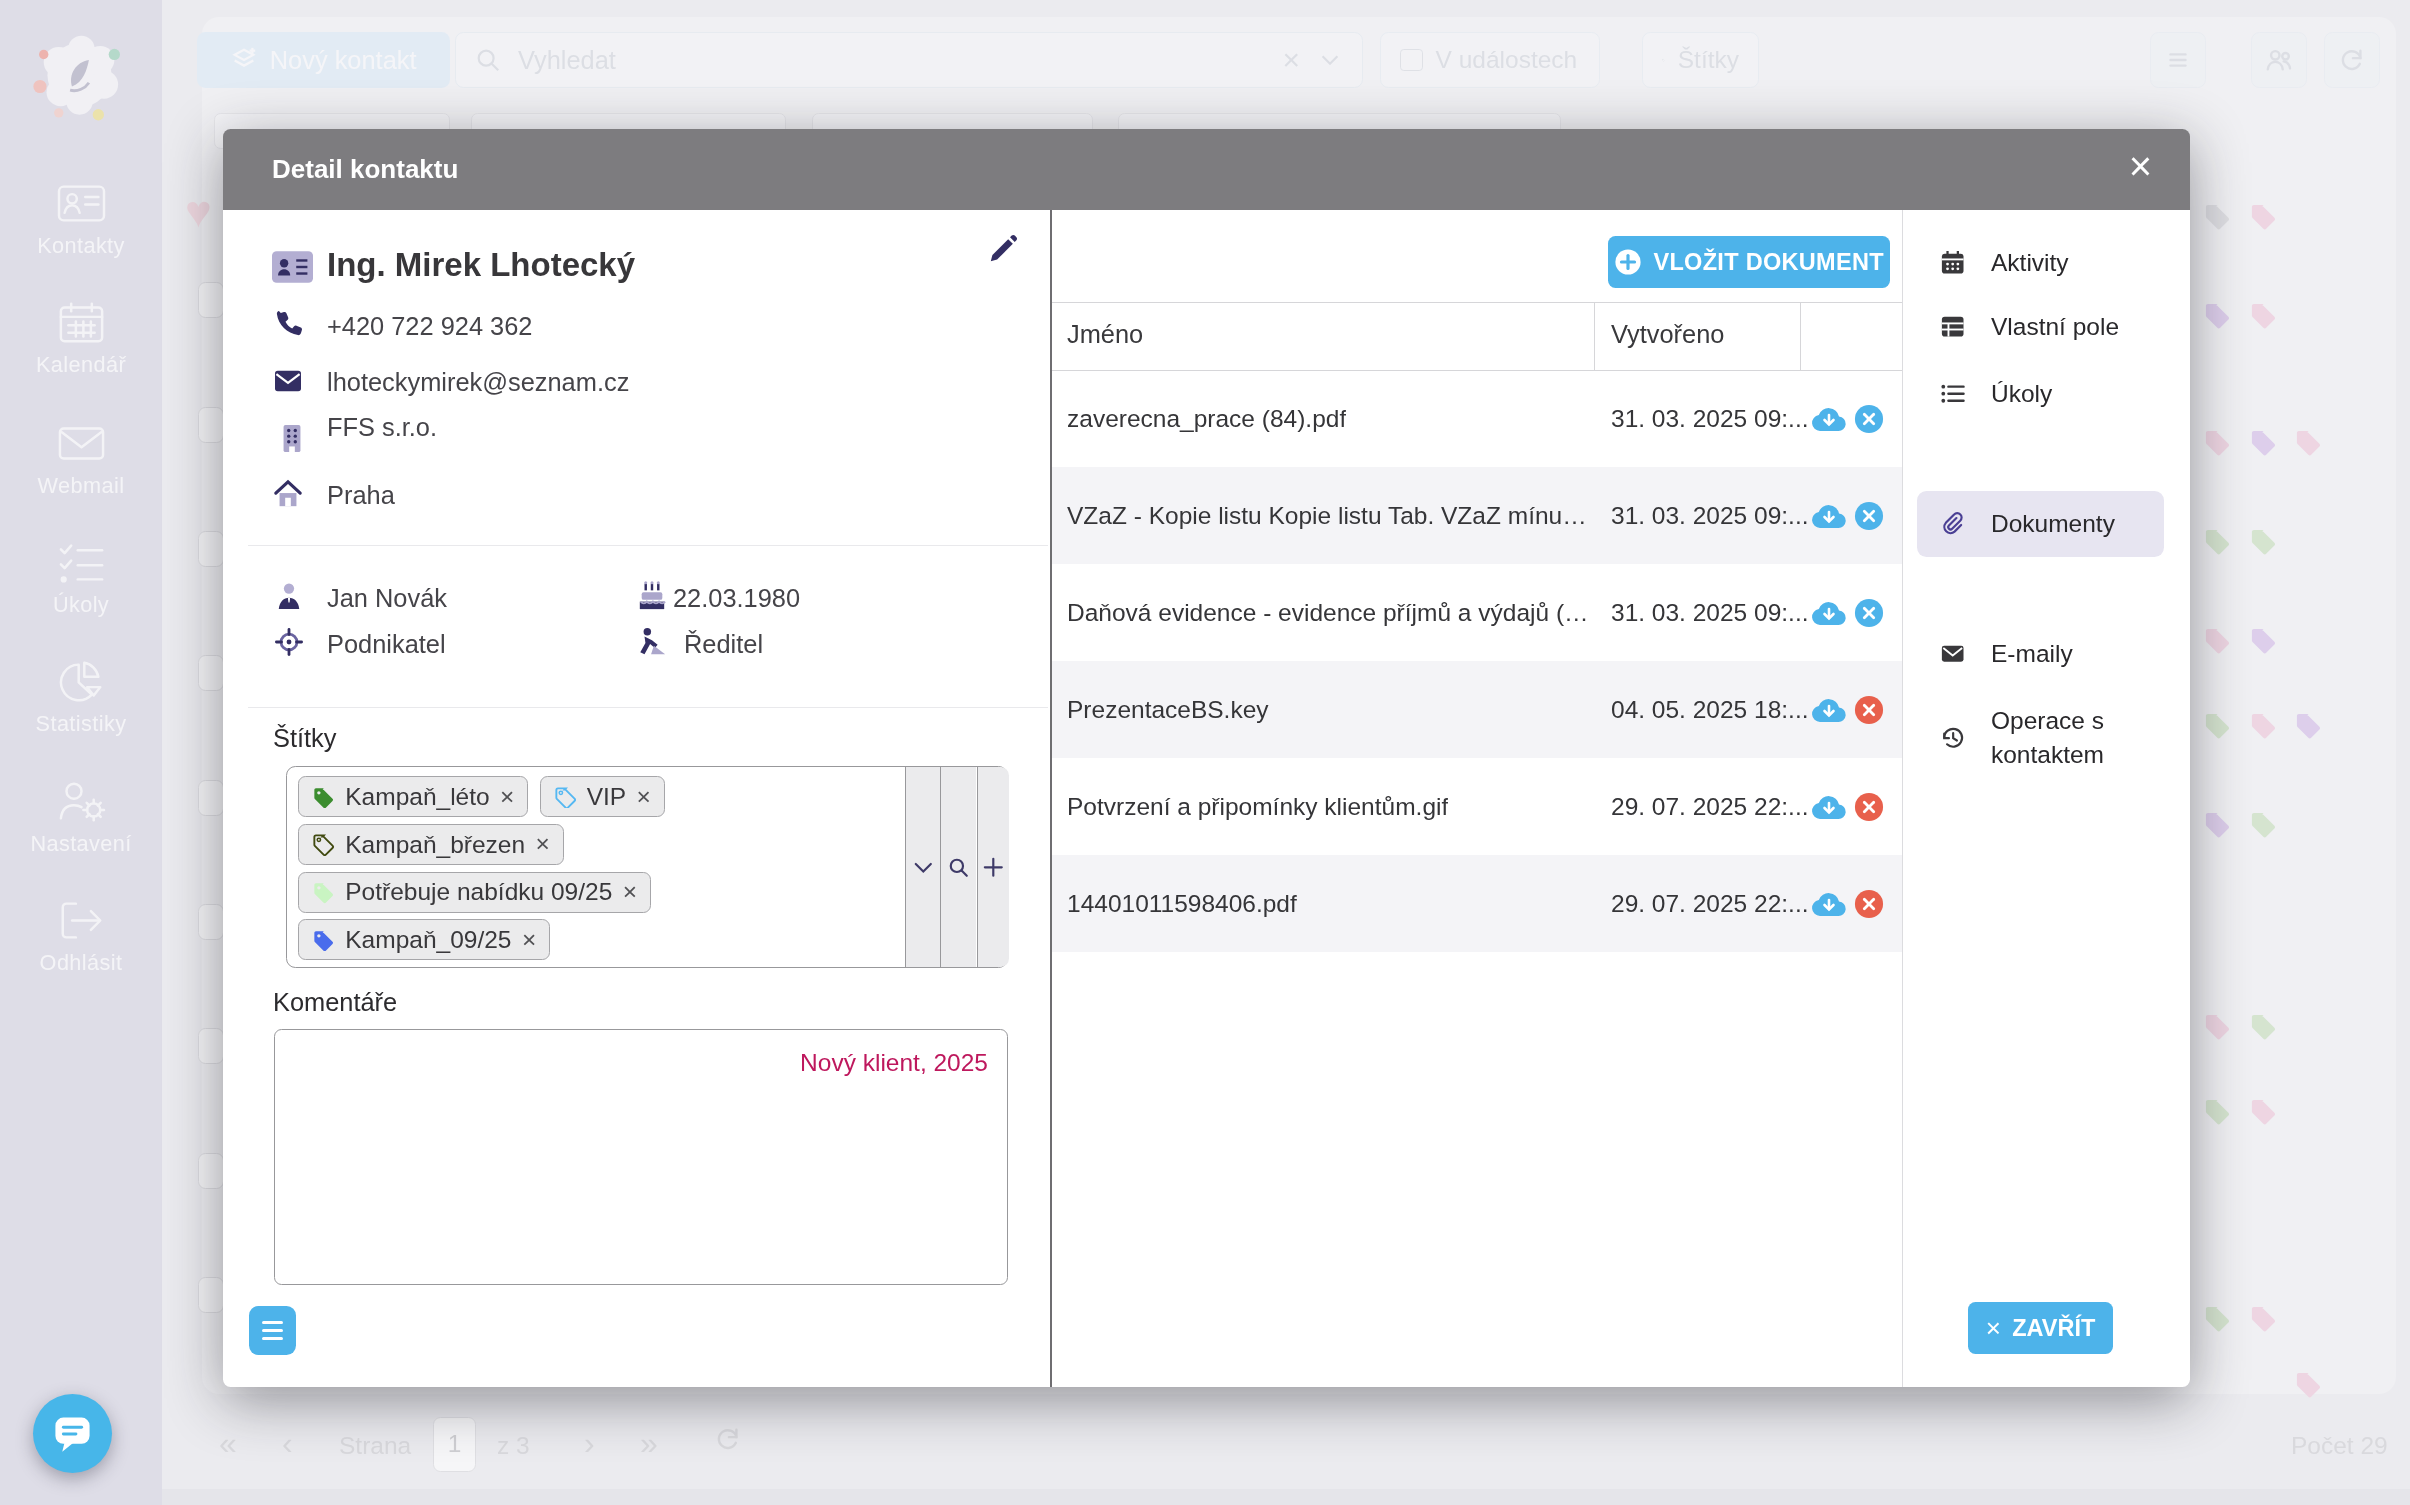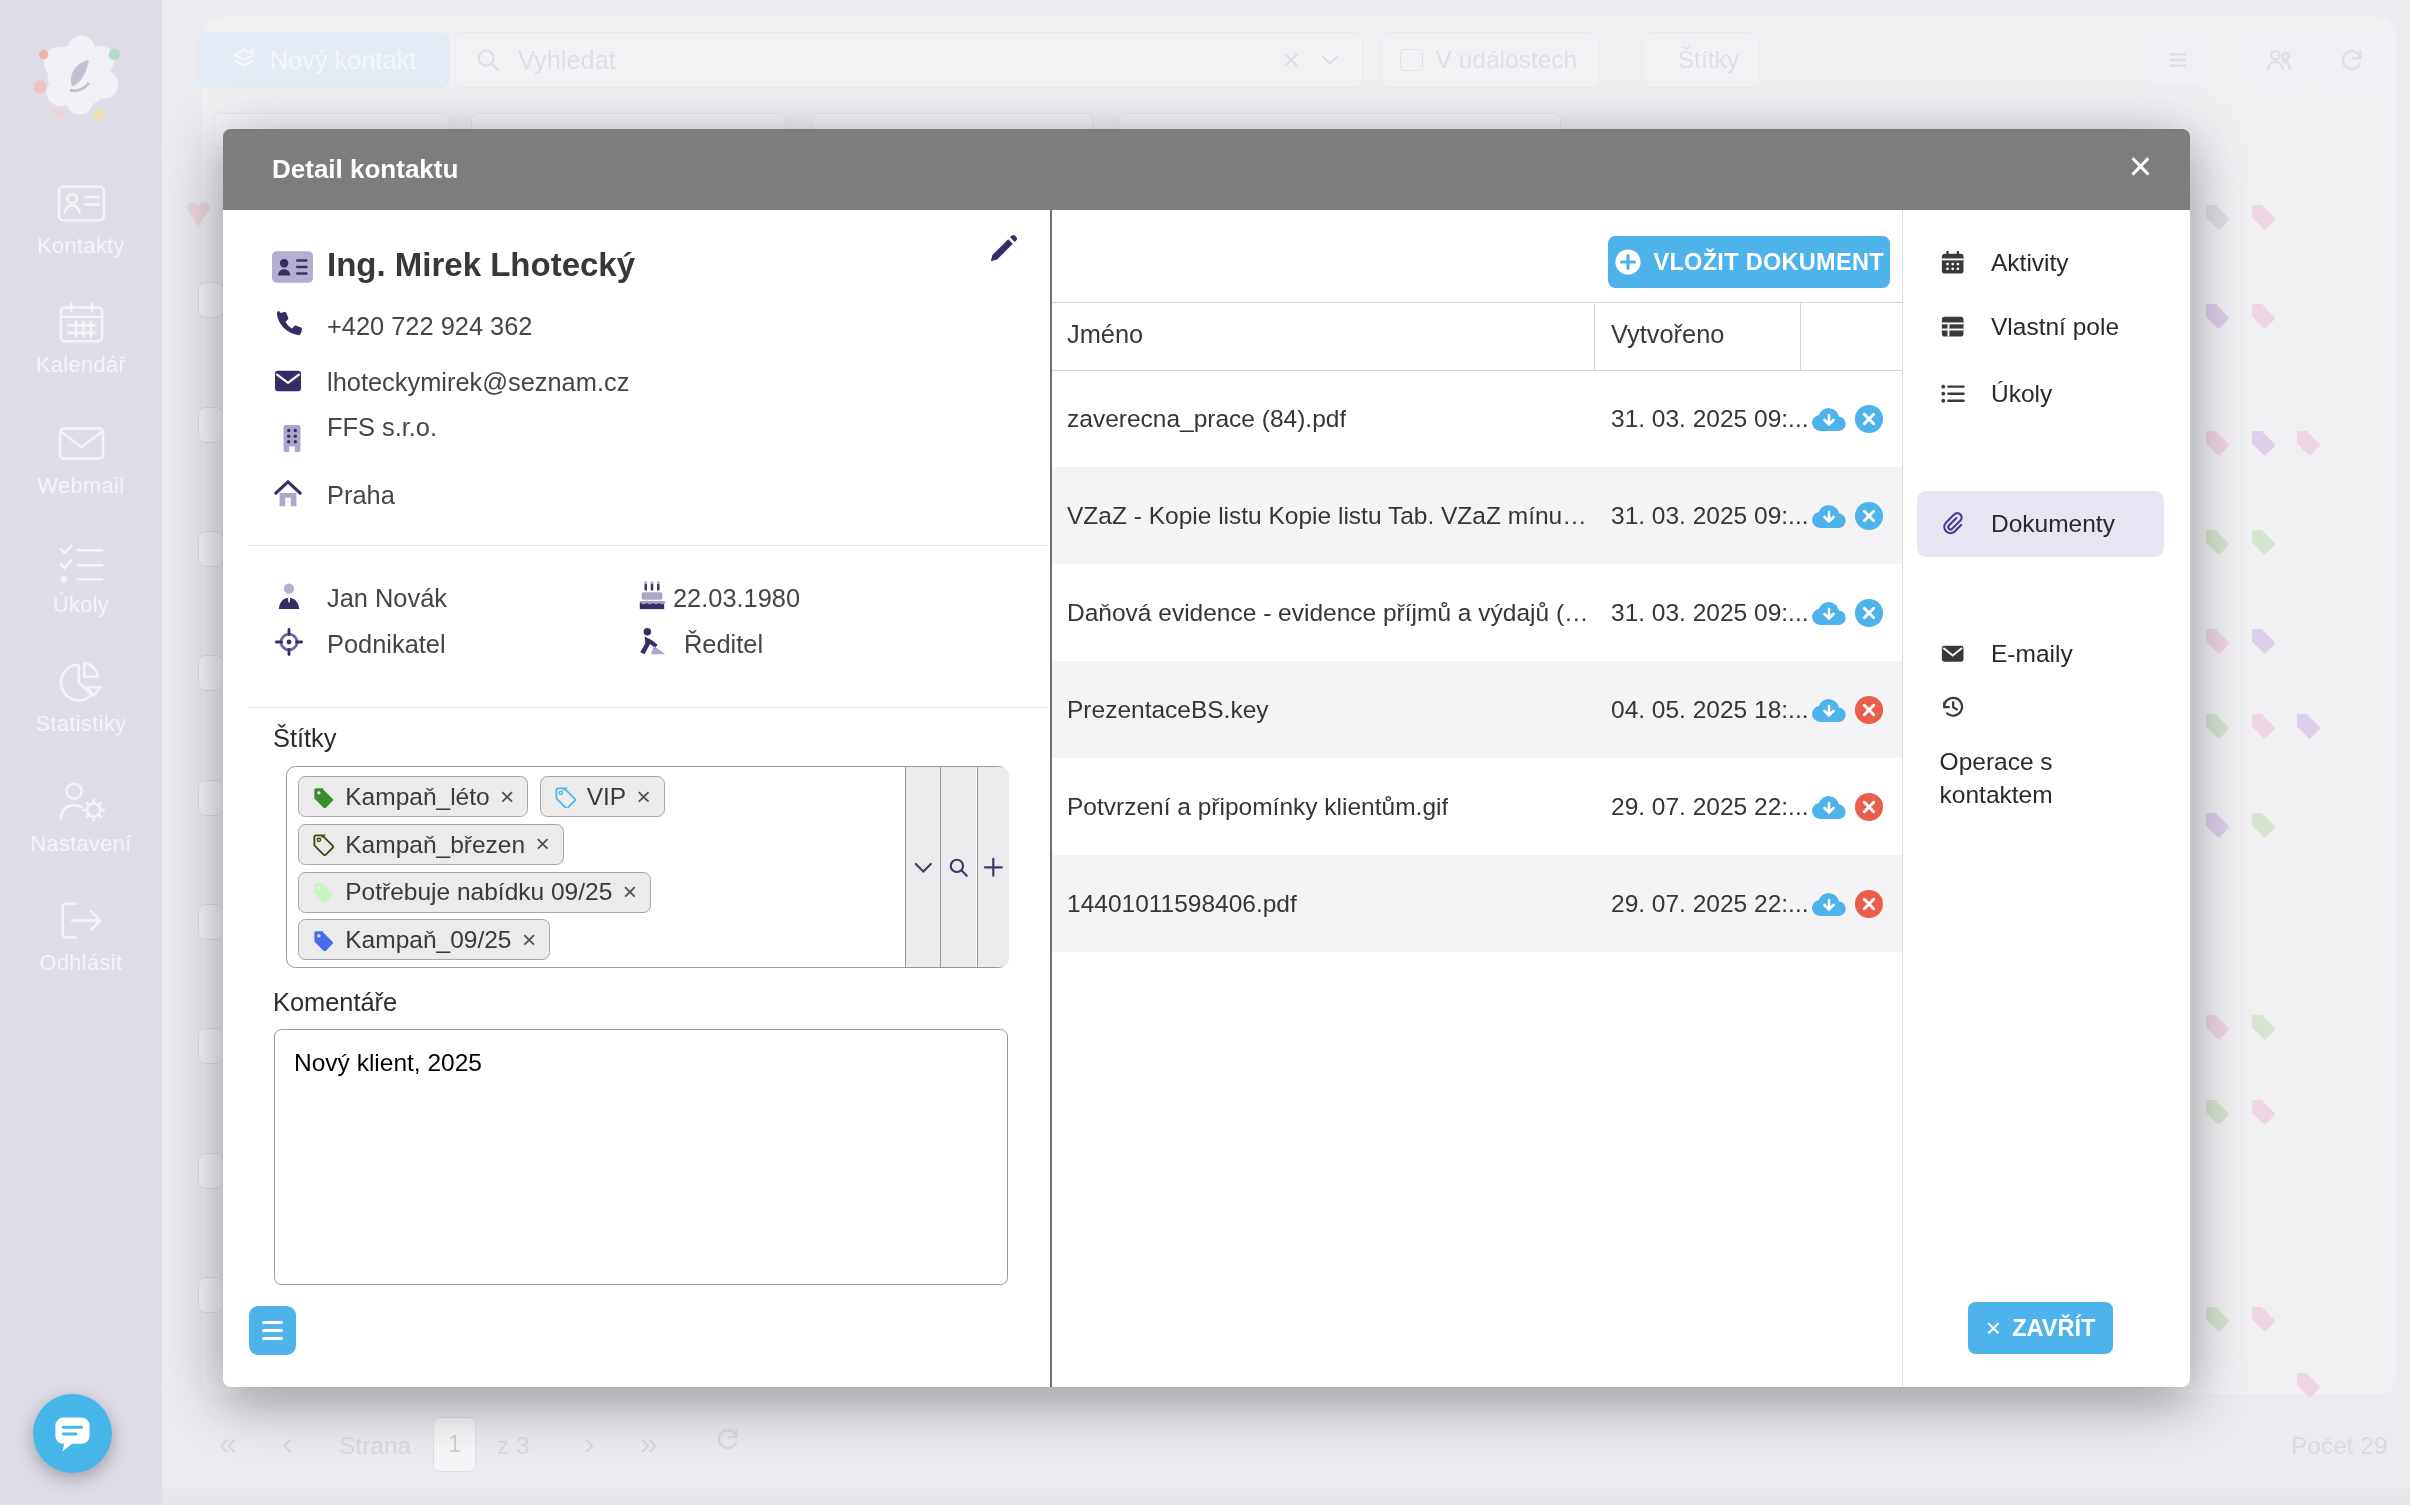--- a/index.html
+++ b/index.html
@@ -70,21 +70,21 @@
   .tag-chip.v-outline .tagp { fill:none; stroke:var(--tagc); stroke-width:2; }
   .tag-chip.v-outline .tagh { fill:none; stroke:var(--tagc); stroke-width:1.6; }
   .tag-x { color:#515154; font-size:24.5px; line-height:1; }
   .tagcol { position:absolute; top:0; bottom:0; background:#ebebed; border-left:0.9px solid #98989b; display:flex; align-items:center; justify-content:center; }
   .tagcol svg { width:22.6px; height:22.6px; stroke:#3e3a68; fill:none; stroke-width:2.3; stroke-linecap:round; }
   .tagcol.tc1 { left:618px; width:35px; }
   .tagcol.tc2 { left:653px; width:36px; }
   .tagcol.tc3 { left:690px; width:32px; border-top-right-radius:8.5px; border-bottom-right-radius:8.5px; }
 
   .commentbox { position:absolute; left:51px; top:900px; width:734px; height:256px; border:0.9px solid #98989b; border-radius:7.5px; padding:19px 19px; overflow:hidden; }
-  .commentbox p { font-size:24.5px; color:#000000; margin-bottom:26px; }
+  .commentbox p { font-size:24.5px; color:#be185d; margin-bottom:26px;text-align:right; }
   .fab-sq { position:absolute; left:26px; top:1177px; width:47px; height:49px; background:#4db3ea; border-radius:9.4px; display:flex; flex-direction:column; align-items:center; justify-content:center; gap:4.7px; }
   .fab-sq i { display:block; width:21px; height:3.3px; background:#fff; border-radius:1.9px; }
 
   
   .btn-insert { position:absolute; left:1385px; top:107px; width:282px; height:52px; background:#4db3ea; border-radius:7.5px; display:flex; align-items:center; justify-content:center; gap:11.3px; color:#fff; font-size:23.5px; font-weight:bold; letter-spacing:0.3px; }
   .btn-insert svg { width:28px; height:28px; flex:none; }
   .th-line { position:absolute; background:#d6d6d9; }
   .th-cell { position:absolute; font-size:25.4px; color:#39393c; top:191px; }
   .doc-row { position:absolute; left:829px; width:850px; height:97px; }
   .doc-row.alt { background:#f4f4f7; }
@@ -93,21 +93,21 @@
   .doc-cloud { position:absolute; left:759px; top:50%; transform:translateY(-50%); width:36px; height:28px; }
   .doc-x { position:absolute; left:802px; top:50%; transform:translateY(-50%); width:30px; height:30px; }
   .doc-row.del-blue .doc-x circle { fill:#4db3ea; }
   .doc-row.del-red .doc-x circle { fill:#e8604c; }
 
   
   .menu-item { position:absolute; left:1694px; width:247px; height:66px; display:flex; align-items:center; gap:26px; padding-left:22.6px; border-radius:9.4px; }
   .menu-item.active { background:#e7e5f1; }
   .menu-item svg { width:25.4px; height:25.4px; flex:none; }
   .menu-item .mlbl { font-size:24.5px; color:#29282b; line-height:1.35; }
-  .menu-item.tall { height:87px; align-items:flex-start;flex-direction:column; }
+  .menu-item.tall { height:87px; align-items:center; }
   .btn-close { position:absolute; left:1745px; top:1173px; width:145px; height:52px; background:#4db3ea; border-radius:7.5px; display:flex; align-items:center; justify-content:center; gap:11.3px; color:#fff; font-size:23.5px; font-weight:bold; }
   .btn-close .x { font-size:26px; font-weight:400; line-height:1; }
 
   
   .chat-fab { position:absolute; left:33px; top:1394px; width:79px; height:79px; border-radius:50%; background:#47b6e9; z-index:4; display:flex; align-items:center; justify-content:center; box-shadow:0 5.6px 17px rgba(40,40,60,.35); }
   .chat-fab svg { width:41px; height:41px; }
 </style>
 </head>
 <body>
 

